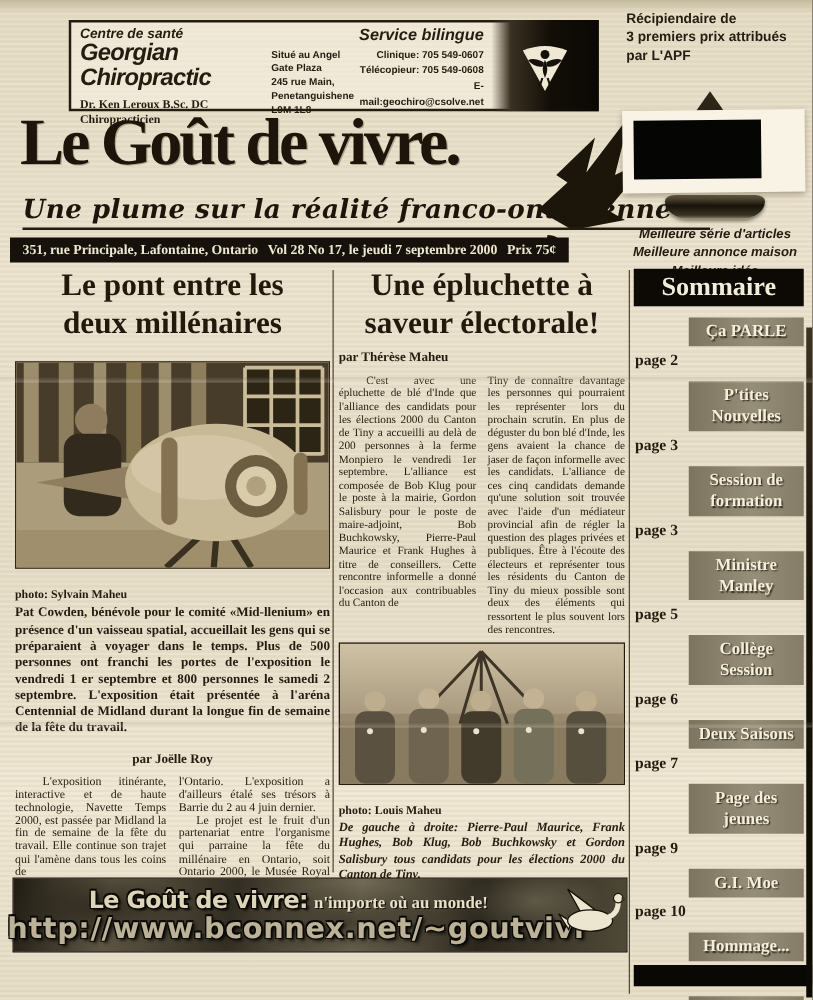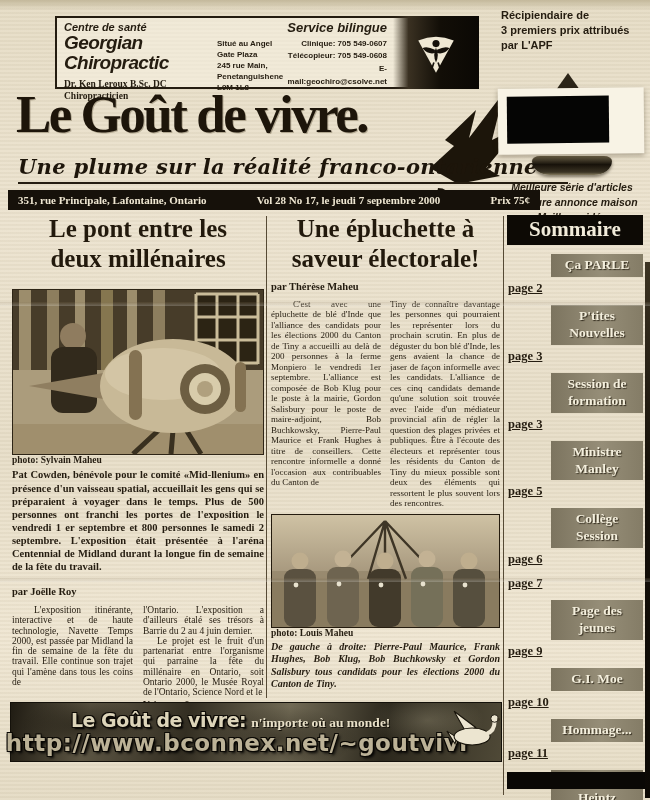--- a/index.html
+++ b/index.html
@@ -49,37 +49,37 @@
   .honors { margin-top:5px; font:italic 700 10.5px/1.45 "Liberation Sans", sans-serif; }
 
   
   .mast-title { position:absolute; left:16px; top:88px; width:430px;
     font:700 53px/1 "Liberation Serif", serif; letter-spacing:-2.5px; color:#1d150a;
     text-shadow:1px 1px 0 rgba(60,45,20,.3); }
   .feather { position:absolute; left:424px; top:90px; }
   .tagline { position:absolute; left:18px; top:155px;
     font:italic 700 21px/1.1 "DejaVu Serif", serif; letter-spacing:.3px; color:#1d150a;
     border-bottom:2px solid #241c10; padding-bottom:4px; padding-right:30px; }
-  .infobar { position:absolute; left:8px; top:190px; width:532px; height:20px;
+  .infobar { position:absolute; left:8px; top:190px; width:447px; height:20px;
     background:#16110a; color:#efe7d2; display:flex; align-items:center;
     justify-content:space-between; padding:0 10px; font:700 11px "Liberation Serif", serif; }
 
   
   .vrule { position:absolute; width:1px; background:#564a35; }
   .v1 { left:266px; top:216px; height:482px; }
   .v2 { left:503px; top:216px; height:579px; }
 
   .headline { font:700 25px/1.2 "Liberation Serif", serif; text-align:center; color:#22190c; }
-  .credit { font:700 9.5px/1.2 "Liberation Serif", serif; margin-top:0; }
+  .credit { font:700 9.5px/1.2 "Liberation Serif", serif; margin-top:16px; }
   .caption { font:700 10.5px/1.25 "Liberation Serif", serif; text-align:justify; margin-top:2px; }
   .byline { font:700 10.5px/1.2 "Liberation Serif", serif; }
 
   .article-left { position:absolute; left:12px; top:214px; width:252px; }
   .photo-left { margin-top:15px; height:166px; border:1px solid #2e2516; background:#b3a586; }
-  .al-byline { margin-top:13px; }
+  .al-byline { margin-top:13px;text-align:center; }
   .body-cols { display:flex; gap:10px; margin-top:6px; }
   .article-left .bcol { width:121px; font:9.5px/10.3px "Liberation Serif", serif; text-align:justify; }
   .indent { text-indent:22px; }
   .para-gap { margin-top:0; text-indent:14px; }
   .more { font-weight:700; margin-top:2px; }
 
   .article-middle { position:absolute; left:271px; top:214px; width:229px; }
   .am-byline { margin-top:7px; }
   .article-middle .body-cols { gap:9px; margin-top:5px; }
   .article-middle .bcol { width:110px; font:9px/10.5px "Liberation Serif", serif; text-align:justify; }
@@ -87,21 +87,21 @@
   .article-middle .caption { font-size:10px;font-style:italic; }
 
   
   .sidebar { position:absolute; left:507px; top:215px; width:136px; }
   .som-header { background:#0d0a05; color:#f2ecda; font:700 21px/1.25 "Liberation Serif", serif;
     text-align:center; padding:1px 0 3px; }
   .som-item { margin-top:9px; }
   .som-bar { background:linear-gradient(90deg,#7c745f,#968e78 55%,#847c66);
     color:#f4efdd; font:700 13.5px/1.25 "Liberation Serif", serif; text-align:center;
     padding:3px 2px; text-shadow:1px 1px 1px rgba(35,28,15,.85);margin-left:44px; }
-  .som-page { font:700 12.5px/1.2 "Liberation Serif", serif; margin:4px 0 0 1px;text-decoration:underline; }
+  .som-page { font:700 12.5px/1.2 "Liberation Serif", serif; margin:4px 0 0 1px; }
   .black-strip { position:absolute; left:507px; top:772px; width:143px; height:17px; background:#0a0805; }
   .edge-right { position:absolute; left:645px; top:262px; width:5px; height:536px;
     background:linear-gradient(#3c3322, #151009 40%, #0c0905); }
 
   
   .banner { position:absolute; left:10px; top:702px; width:492px; height:60px;
     border:1px solid #14110a;
     background:
       radial-gradient(90px 40px at 15% 40%, rgba(20,16,8,.55), rgba(0,0,0,0) 70%),
       radial-gradient(110px 45px at 55% 60%, rgba(18,14,6,.45), rgba(0,0,0,0) 70%),
@@ -306,20 +306,21 @@
     </div>
     <div class="som-item">
       <div class="som-bar">Ministre Manley</div>
       <div class="som-page">page 5</div>
     </div>
     <div class="som-item">
       <div class="som-bar">Collège Session</div>
       <div class="som-page">page 6</div>
     </div>
     <div class="som-item">
+      <div class="som-bar">Deux Saisons</div>
       <div class="som-page">page 7</div>
     </div>
     <div class="som-item">
       <div class="som-bar">Page des jeunes</div>
       <div class="som-page">page 9</div>
     </div>
     <div class="som-item">
       <div class="som-bar">G.I. Moe</div>
       <div class="som-page">page 10</div>
     </div>

